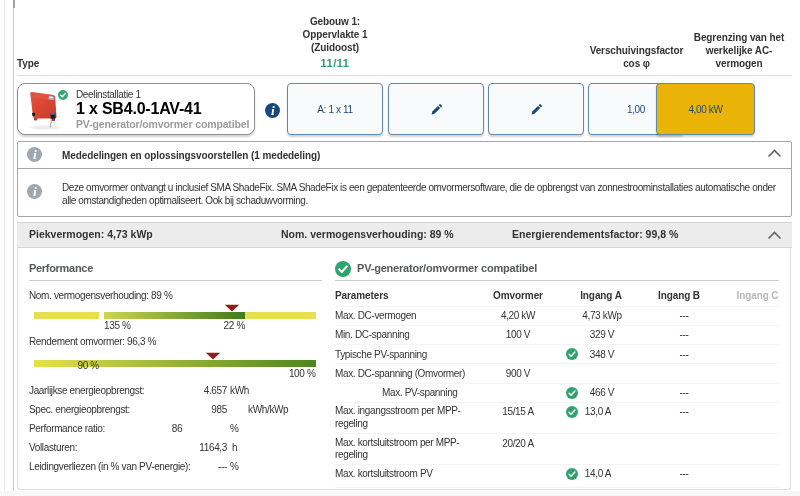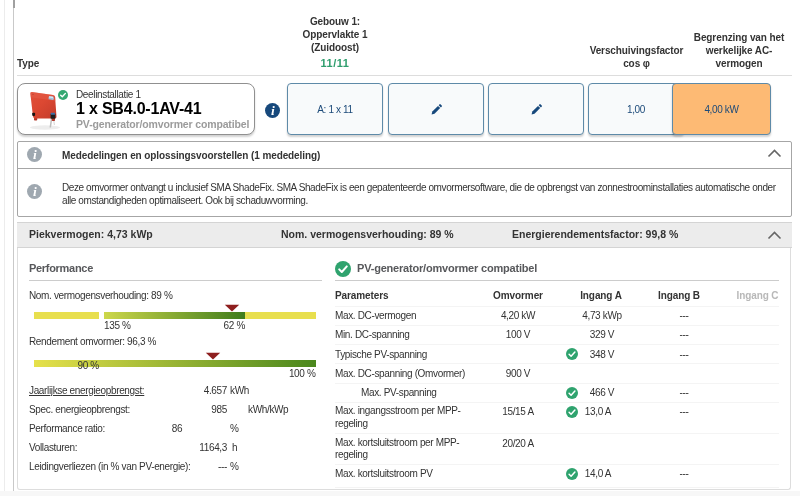--- a/index.html
+++ b/index.html
@@ -57,21 +57,21 @@
 
 <svg class="abs" style="left:264.5px;top:102.5px;" width="15" height="15" viewBox="0 0 15 15">
   <circle cx="7.5" cy="7.5" r="7.5" fill="#17497c"></circle>
   <text x="7.8" y="12" text-anchor="middle" font-family="Liberation Serif" font-style="italic" font-weight="bold" font-size="13.5" fill="#fff">i</text>
 </svg>
 
 <div class="abs navy t ctr" style="left:287px;top:82.5px;width:96px;height:52.5px;border:1px solid #5e8aa8;border-radius:4px;line-height:51px;background:#f8fafb;box-shadow:0 2px 2px rgba(0,0,0,0.18);">A: 1 x 11</div>
 <div class="abs" style="left:388px;top:82.5px;width:96px;height:52.5px;border:1px solid #5e8aa8;border-radius:4px;background:#f8fafb;box-shadow:0 2px 2px rgba(0,0,0,0.18);"></div>
 <div class="abs" style="left:488px;top:82.5px;width:96px;height:52.5px;border:1px solid #5e8aa8;border-radius:4px;background:#f8fafb;box-shadow:0 2px 2px rgba(0,0,0,0.18);"></div>
 <div class="abs navy t ctr" style="left:588px;top:82.5px;width:96px;height:52.5px;border:1px solid #5e8aa8;border-radius:4px;line-height:51px;background:#f8fafb;box-shadow:0 2px 2px rgba(0,0,0,0.18);">1,00</div>
-<div class="abs navy t ctr" style="left:672px;top:82.5px;width:99px;height:52.5px;border:1px solid #5e8aa8;border-radius:4px;line-height:51px;background:#fdba74;box-shadow:0 2px 2px rgba(0,0,0,0.18);">4,00 kW</div>
+<div class="abs navy t ctr" style="left:656px;top:82.5px;width:99px;height:52.5px;border:1px solid #5e8aa8;border-radius:4px;line-height:51px;background:#eab308;box-shadow:0 2px 2px rgba(0,0,0,0.18);">4,00 kW</div>
 
 <svg class="abs" style="left:429.5px;top:101.5px;" width="14" height="14" viewBox="0 0 14 14">
   <path d="M1.6,12.4 L2.3,9.6 L8.0,3.9 L10.2,6.1 L4.5,11.8 Z" fill="#17497c"></path>
     <path d="M8.7,3.2 L9.6,2.3 Q10.1,1.8 10.7,2.4 L11.7,3.4 Q12.3,4.0 11.8,4.5 L10.9,5.4 Z" fill="#17497c"></path>
 </svg>
 <svg class="abs" style="left:529.5px;top:101.5px;" width="14" height="14" viewBox="0 0 14 14">
   <path d="M1.6,12.4 L2.3,9.6 L8.0,3.9 L10.2,6.1 L4.5,11.8 Z" fill="#17497c"></path>
     <path d="M8.7,3.2 L9.6,2.3 Q10.1,1.8 10.7,2.4 L11.7,3.4 Q12.3,4.0 11.8,4.5 L10.9,5.4 Z" fill="#17497c"></path>
 </svg>
 
@@ -106,32 +106,32 @@
 <div class="abs" style="left:29px;top:280px;width:293px;height:1px;background:#ccc;"></div>
 <div class="abs t" style="left:29px;top:289px;">Nom. vermogensverhouding: 89 %</div>
 
 <div class="abs" style="left:33.5px;top:312px;width:282px;height:7px;background:#e8df4e;"></div>
 <div class="abs" style="left:99px;top:312px;width:5px;height:7px;background:#fff;"></div>
 <div class="abs" style="left:104px;top:312px;width:141px;height:7px;background:linear-gradient(90deg,#cdd74a,#3f7c1c);"></div>
 <svg class="abs" style="left:224px;top:304px;" width="16" height="8" viewBox="0 0 16 8">
     <path d="M0.8,0.8 L15.2,0.8 L8,7.6 Z" fill="#8e1f1f"></path>
   </svg>
 <div class="abs t" style="left:104px;top:318.5px;">135 %</div>
-<div class="abs t" style="left:205px;top:318.5px;width:40px;text-align:right;">62 %</div>
+<div class="abs t" style="left:205px;top:318.5px;width:40px;text-align:right;">22 %</div>
 
 <div class="abs t" style="left:29px;top:334.5px;">Rendement omvormer: 96,3 %</div>
 
 <div class="abs" style="left:33.5px;top:360px;width:282px;height:7px;background:linear-gradient(90deg,#e6e14b,#4a871d);"></div>
 <svg class="abs" style="left:205px;top:351.5px;" width="16" height="8" viewBox="0 0 16 8">
     <path d="M0.8,0.8 L15.2,0.8 L8,7.6 Z" fill="#8e1f1f"></path>
   </svg>
 <div class="abs t" style="left:33.5px;top:359px;padding-left:44px;">90 %</div>
 <div class="abs t" style="left:275.5px;top:367.3px;width:40px;text-align:right;">100 %</div>
 
-<div class="abs t" style="left:29px;top:383.5px;text-decoration:underline;">Jaarlijkse energieopbrengst:</div>
+<div class="abs t" style="left:29px;top:383.5px;">Jaarlijkse energieopbrengst:</div>
 <div class="abs t" style="left:127px;top:383.5px;width:100px;text-align:right;">4.657</div>
 <div class="abs t" style="left:230px;top:383.5px;">kWh</div>
 <div class="abs t" style="left:29px;top:403px;">Spec. energieopbrengst:</div>
 <div class="abs t" style="left:127px;top:403px;width:100px;text-align:right;">985</div>
 <div class="abs t" style="left:248px;top:403px;">kWh/kWp</div>
 <div class="abs t" style="left:29px;top:422px;">Performance ratio:</div>
 <div class="abs t" style="left:127px;top:422px;width:100px;text-align:center;">86</div>
 <div class="abs t" style="left:230px;top:422px;">%</div>
 <div class="abs t" style="left:29px;top:441px;">Vollasturen:</div>
 <div class="abs t" style="left:127px;top:441px;width:100px;text-align:right;">1164,3</div>
@@ -177,21 +177,21 @@
 <svg class="abs" style="left:566px;top:348px;" width="12" height="12" viewBox="0 0 12 12">
     <circle cx="6" cy="6" r="6" fill="#2fa36e"></circle>
     <path d="M3.1,6.3 L5.1,8.3 L8.9,4.1" stroke="#fff" stroke-width="1.5" fill="none" stroke-linecap="round" stroke-linejoin="round"></path>
   </svg>
 <div class="abs t ctr" style="left:552px;top:347.5px;width:100px;">348 V</div>
 <div class="abs t ctr" style="left:634px;top:347.5px;width:100px;">---</div>
 
 <div class="abs t" style="left:335px;top:366.8px;">Max. DC-spanning (Omvormer)</div>
 <div class="abs t ctr" style="left:468px;top:366.8px;width:100px;">900 V</div>
 
-<div class="abs t" style="left:329px;top:386px;padding-left:32px;">Max. PV-spanning</div>
+<div class="abs t" style="left:350px;top:386px;padding-left:32px;">Max. PV-spanning</div>
 <svg class="abs" style="left:566px;top:386.5px;" width="12" height="12" viewBox="0 0 12 12">
     <circle cx="6" cy="6" r="6" fill="#2fa36e"></circle>
     <path d="M3.1,6.3 L5.1,8.3 L8.9,4.1" stroke="#fff" stroke-width="1.5" fill="none" stroke-linecap="round" stroke-linejoin="round"></path>
   </svg>
 <div class="abs t ctr" style="left:552px;top:386px;width:100px;">466 V</div>
 <div class="abs t ctr" style="left:634px;top:386px;width:100px;">---</div>
 
 <div class="abs t" style="left:335px;top:405px;line-height:12.5px;white-space:normal;width:230px;">Max. ingangsstroom per MPP-<br>regeling</div>
 <div class="abs t ctr" style="left:468px;top:405px;width:100px;">15/15 A</div>
 <svg class="abs" style="left:566px;top:405.5px;" width="12" height="12" viewBox="0 0 12 12">

